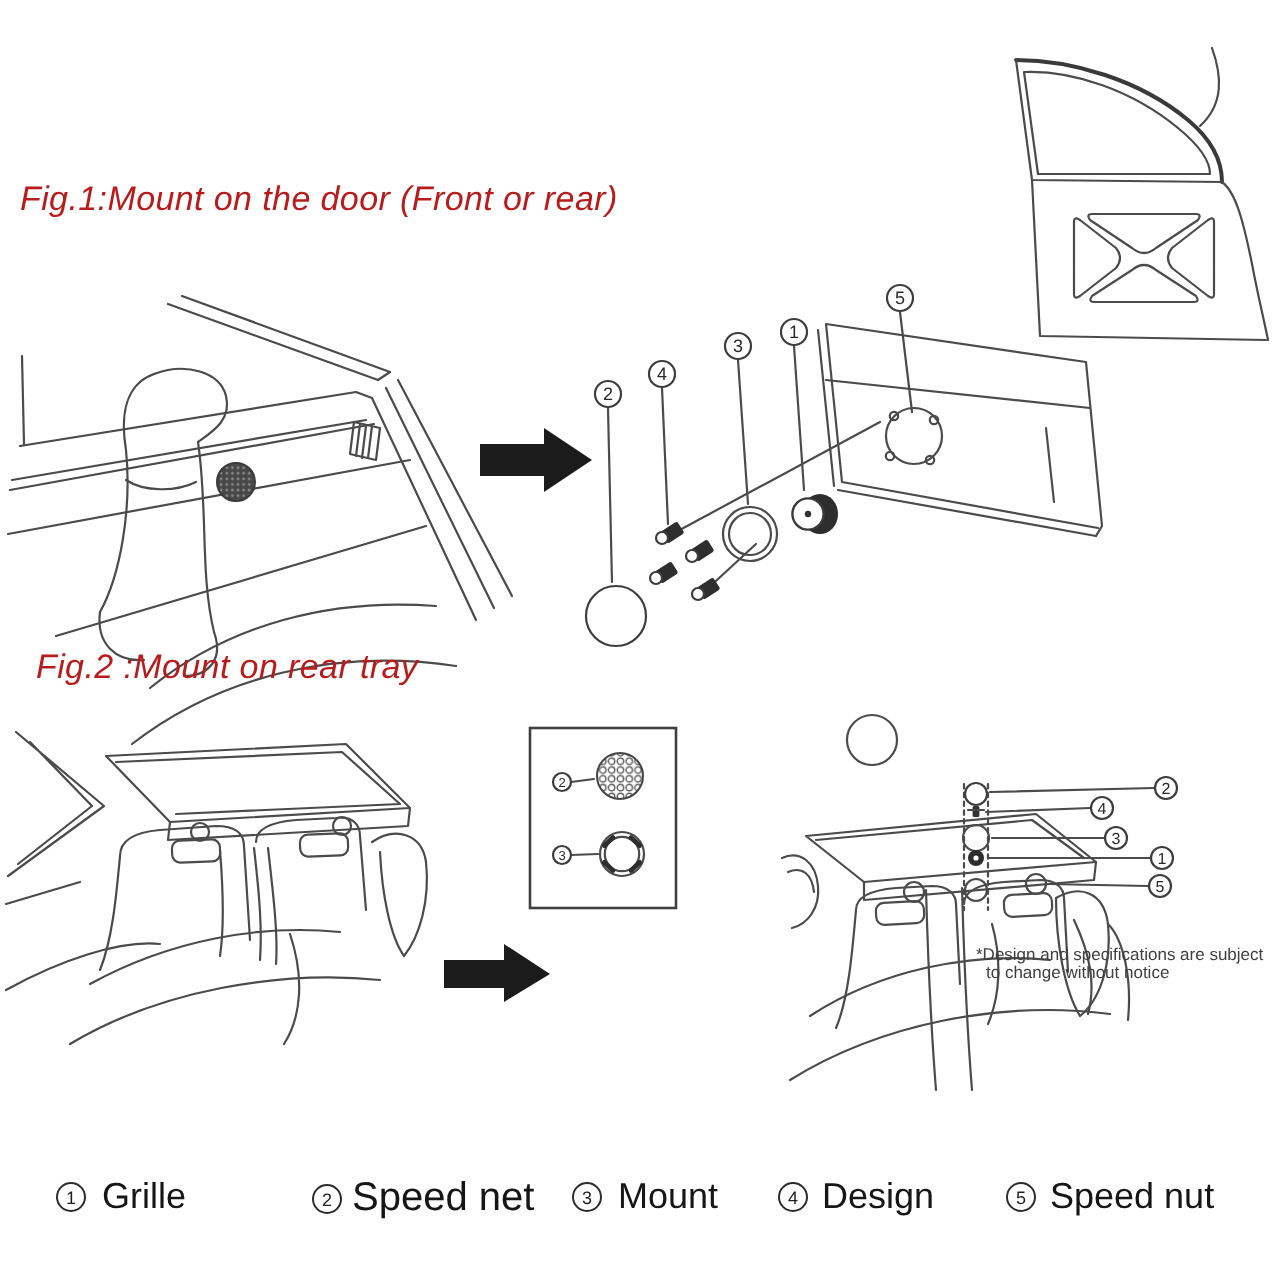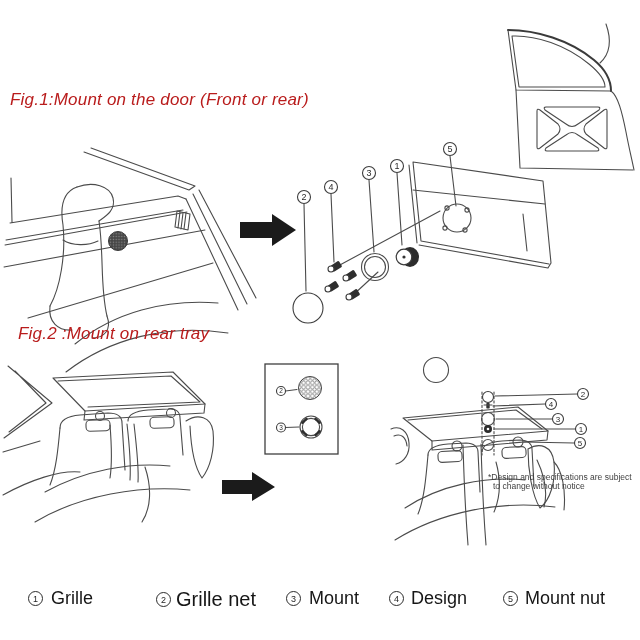--- a/index.html
+++ b/index.html
@@ -258,29 +258,29 @@
     <div class="l2">to change without notice</div>
   </div>
 
   <div>
     <div class="legend-item" style="left:28px">
       <span class="cnum">1</span>
       <span class="llabel g1">Grille</span>
     </div>
     <div class="legend-item" style="left:156px">
       <span class="cnum">2</span>
-      <span class="llabel big g2">Grille net</span>
+      <span class="llabel big g2">Speed net</span>
     </div>
     <div class="legend-item" style="left:286px">
       <span class="cnum">3</span>
       <span class="llabel g3">Mount</span>
     </div>
     <div class="legend-item" style="left:389px">
       <span class="cnum">4</span>
       <span class="llabel g4">Design</span>
     </div>
     <div class="legend-item" style="left:503px">
       <span class="cnum">5</span>
-      <span class="llabel g5">Mount nut</span>
+      <span class="llabel g5">Speed nut</span>
     </div>
   </div>
 
 </div>
 
 </body></html>

